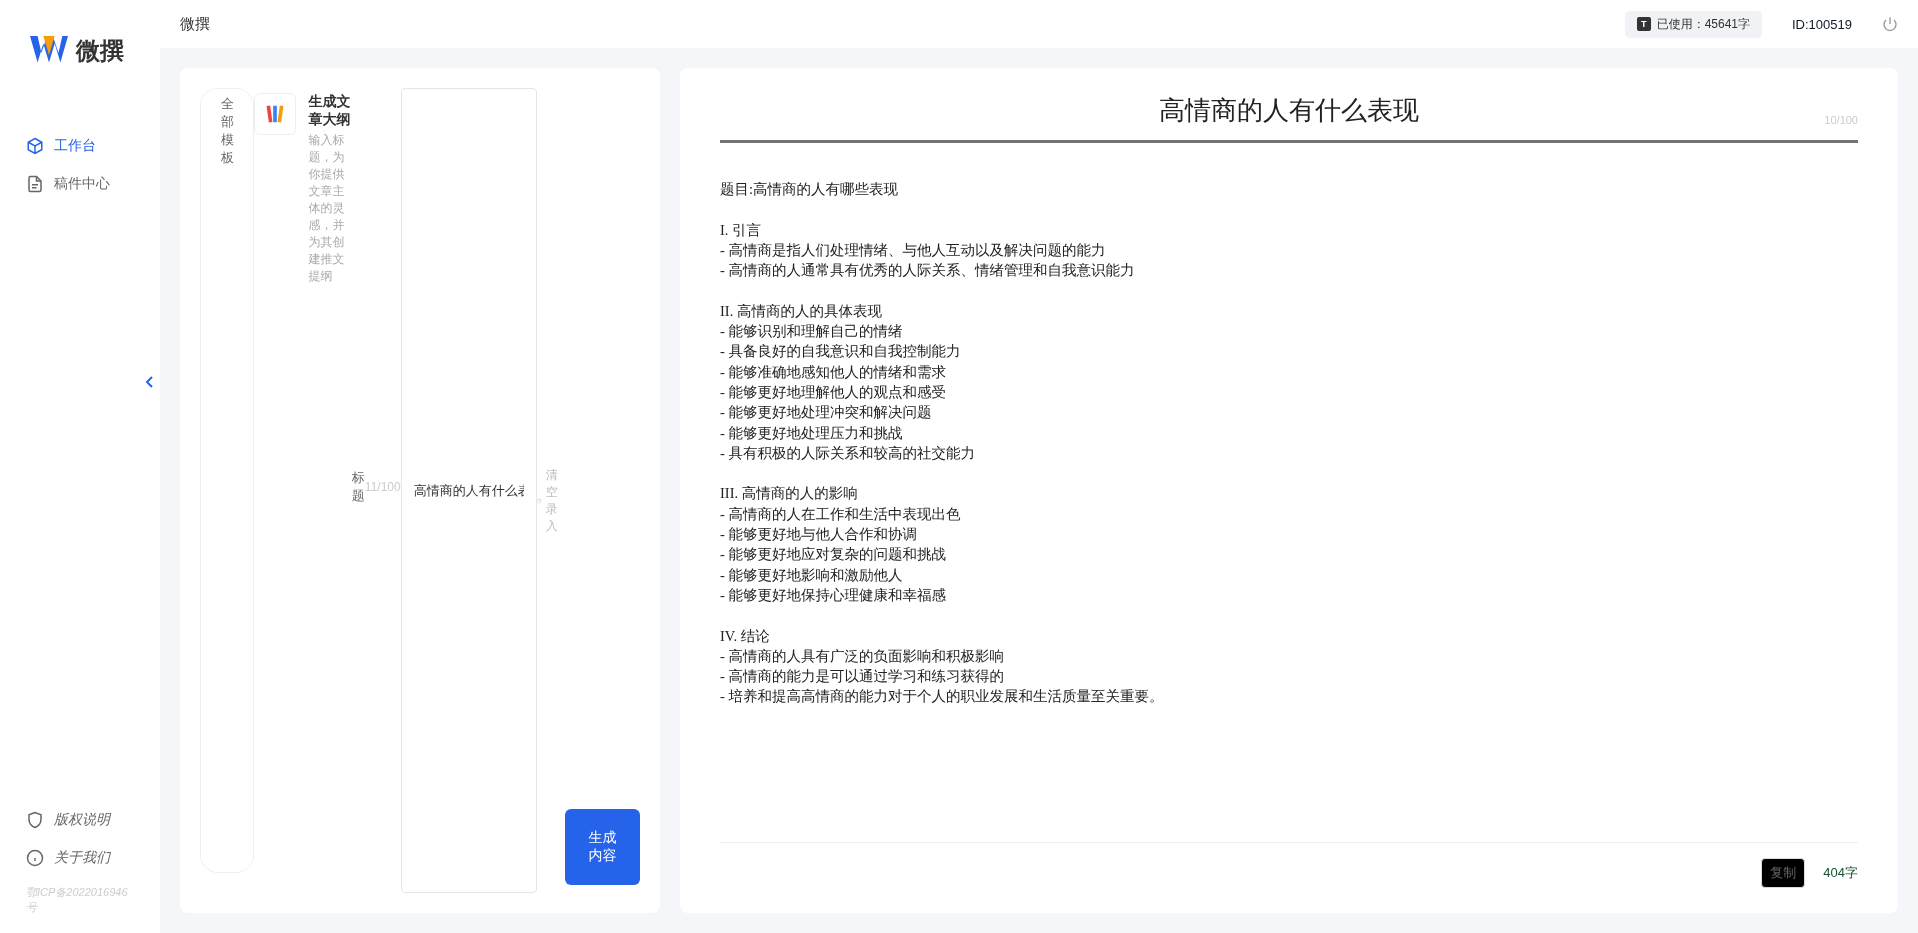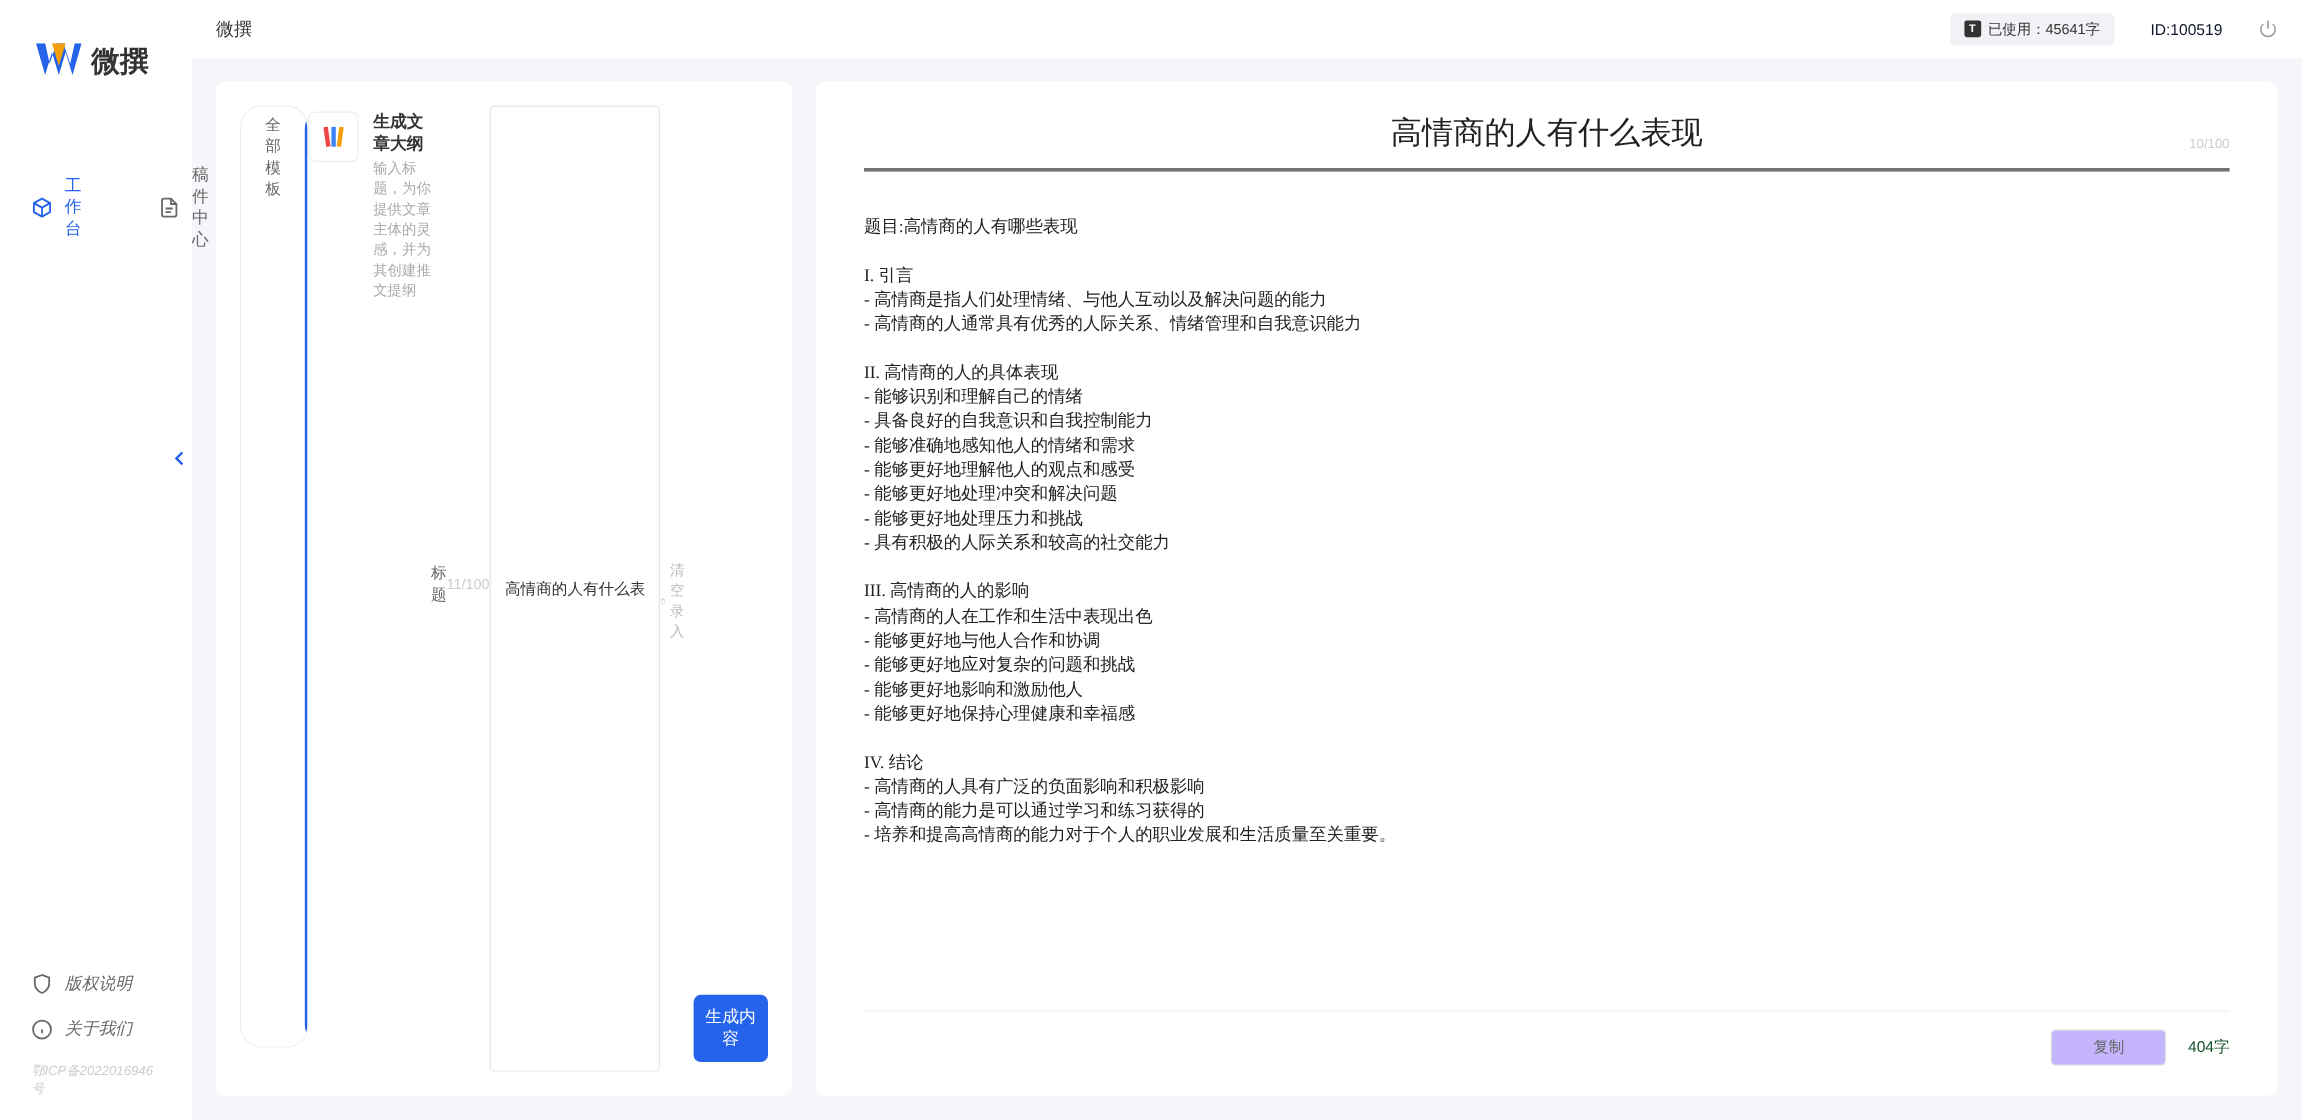--- a/index.html
+++ b/index.html
@@ -38,22 +38,21 @@
       height: 30px;
       position: relative;
     }
     .logo-text {
       font-size: 24px;
       font-weight: 600;
       color: #333;
     }
     .nav-items {
       display: flex;
-      flex-direction: row;
-      gap: 12px;
+      flex-direction: column;
     }
     .nav-item {
       display: flex;
       align-items: center;
       gap: 10px;
       padding: 10px 26px;
       cursor: pointer;
       font-size: 14px;
       color: #666;
     }
@@ -243,21 +242,21 @@
       gap: 4px;
       margin-top: 20px;
       font-size: 12px;
       color: #bbb;
       cursor: pointer;
     }
     .generate-btn {
       margin-top: auto;
       align-self: center;
       width: 172px;
-      padding: 10px;
+      padding: 20px;
       background: #2563eb;
       color: #fff;
       border: none;
       border-radius: 6px;
       font-size: 14px;
       cursor: pointer;
       margin-bottom: 8px;
     }
     .right-panel {
       flex: 1;
@@ -298,23 +297,23 @@
     }
     .doc-footer {
       display: flex;
       justify-content: flex-end;
       align-items: center;
       gap: 18px;
       padding-top: 15px;
       border-top: 1px solid #eee;
     }
     .copy-btn {
-      padding: 5px 34px;
+      padding: 5px 8px;
       border: 1px solid #ddd;
-      background: #c4b5fd;
+      background: #000000;
       border-radius: 4px;
       font-size: 13px;
       cursor: pointer;
       color: #666;
     }
     .char-count {
       font-size: 13px;
       color: #14532d;
     }
   </style>

